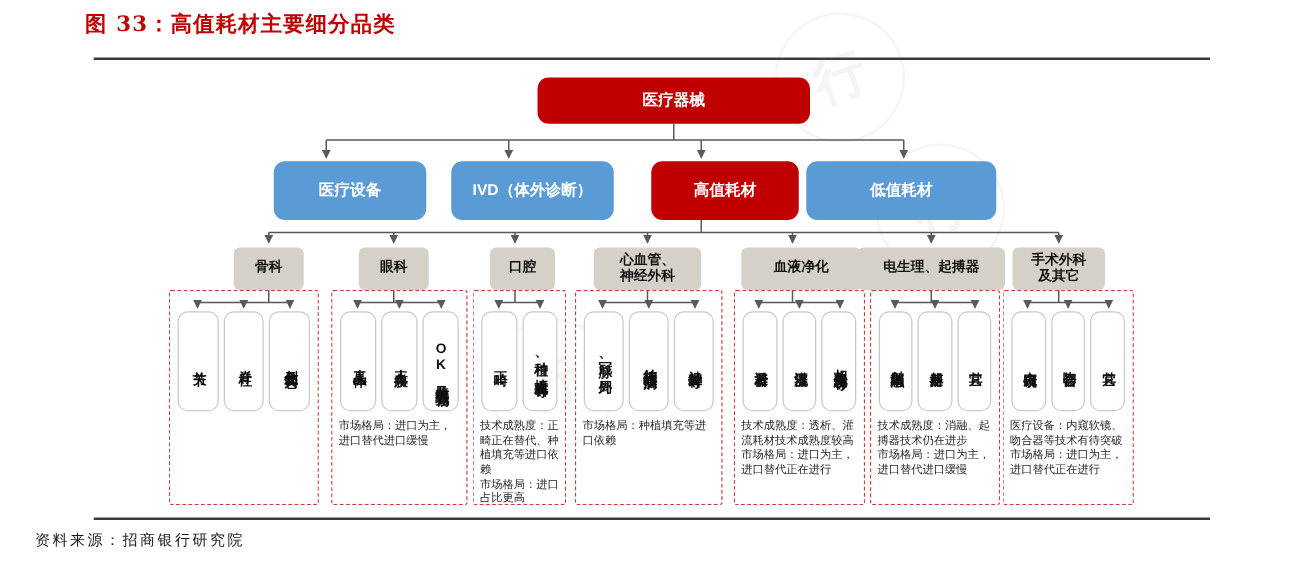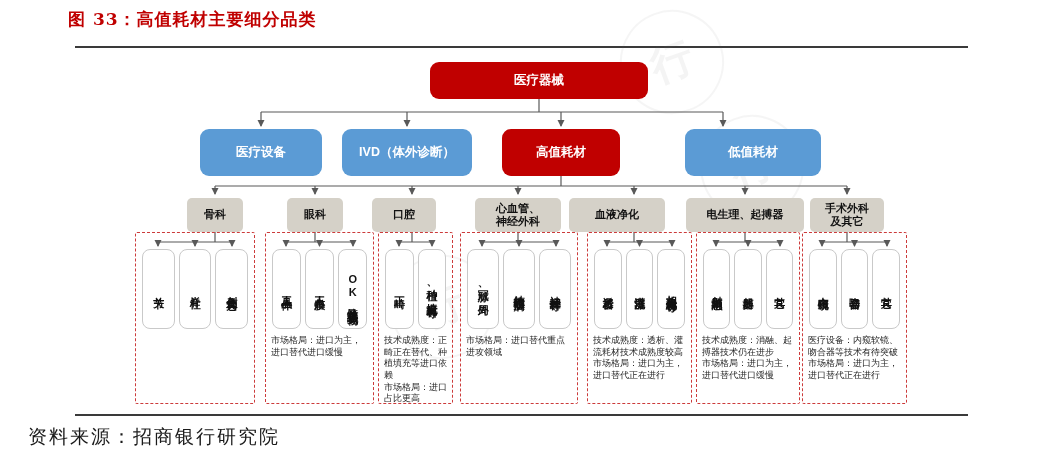--- a/index.html
+++ b/index.html
@@ -3,25 +3,25 @@
 <meta charset="utf-8">
 <style>
   html,body{margin:0;padding:0;background:#fff;}
   .canvas{position:relative;width:1043px;height:457px;background:#fff;overflow:hidden;
           font-family:"Liberation Sans","DejaVu Sans",sans-serif;}
   .fig-title{position:absolute;left:28px;top:8px;font-family:"DejaVu Serif","Liberation Serif",serif;
              font-weight:bold;font-size:17px;color:var(--color-title_red,#c00000);letter-spacing:1px;margin-left:40px;}
   .rule{position:absolute;left:75px;width:893px;height:2px;background:#3a3a3a;}
   .rule-top{top:46px}.rule-bottom{top:414px}
   .source{position:absolute;left:28px;top:424px;font-family:"DejaVu Serif","Liberation Serif",serif;
-          font-size:19px;color:#1a1a1a;letter-spacing:2px;}
+          font-size:12px;color:#1a1a1a;letter-spacing:2px;}
   .node{position:absolute;display:flex;align-items:center;justify-content:center;color:#fff;
         font-weight:bold;font-size:12.5px;border-radius:9px;text-align:center;}
   .lvl1{left:430px;top:62px;width:218px;height:37px;background:var(--color-red,#c00000);}
-  .lvl2{top:129px;height:47px;}
+  .lvl2{top:129px;height:47px;margin-left:19px;}
   .blue{background:var(--color-blue,#5b9bd5);}
   .red{background:var(--color-red,#c00000);}
   .cat{position:absolute;top:198px;height:34px;background:var(--color-category_bg,#d5d1c8);
        color:#111;font-weight:bold;font-size:11px;border-radius:5px;display:flex;align-items:center;
        justify-content:center;text-align:center;line-height:1.2;white-space:pre-line;}
   .group{position:absolute;top:232px;height:172px;border:1.6px dashed var(--color-dashed_border,#cc3b3b);
          border-radius:2px;box-sizing:border-box;}
   .g-items{position:absolute;top:16px;left:6px;right:6px;height:80px;display:flex;gap:4px;}
   .item{flex:1;border:1px solid #c9c9c9;border-radius:8px;background:#fff;display:flex;
         align-items:center;justify-content:center;writing-mode:vertical-rl;text-orientation:upright;
@@ -109,28 +109,28 @@
     <line class="cl" x1="822" y1="242" x2="822" y2="246" marker-end="url(#arr)"></line>
     <line class="cl" x1="854.5" y1="242" x2="854.5" y2="246" marker-end="url(#arr)"></line>
     <line class="cl" x1="887" y1="242" x2="887" y2="246" marker-end="url(#arr)"></line>
   </svg>
 
   <div class="node lvl1">医疗器械</div>
 
   <div class="node lvl2 blue" style="left:200px;width:122px">医疗设备</div>
   <div class="node lvl2 red" style="left:502px;width:118px">高值耗材</div>
   <div class="node lvl2 blue" style="left:342px;width:130px">IVD（体外诊断）</div>
-  <div class="node lvl2 blue" style="left:685px;width:136px">低值耗材</div>
+  <div class="node lvl2 blue" style="left:626px;width:152px">低值耗材</div>
 
   <div class="cat" style="left:187px;width:56px">骨科</div>
   <div class="cat" style="left:287px;width:56px">眼科</div>
-  <div class="cat" style="left:372px;width:64px">口腔</div>
+  <div class="cat" style="left:392px;width:52px">口腔</div>
   <div class="cat" style="left:475px;width:86px">心血管、
 神经外科</div>
-  <div class="cat" style="left:569px;width:96px">血液净化</div>
+  <div class="cat" style="left:593px;width:96px">血液净化</div>
   <div class="cat" style="left:686px;width:118px">电生理、起搏器</div>
   <div class="cat" style="left:810px;width:74px">手术外科
 及其它</div>
 
   <div class="group" style="left:135px;width:120px">
     <div class="g-items">
       <div class="item">关节</div>
       <div class="item">脊柱</div>
       <div class="item">创伤及其它</div>
     </div>
@@ -158,21 +158,21 @@
     </div>
   </div>
 
   <div class="group" style="left:460px;width:118px">
     <div class="g-items">
       <div class="item">冠脉、外周</div>
       <div class="item">结构性心脏病</div>
       <div class="item">神经外科等</div>
     </div>
     <div class="note">
-      <div>市场格局：进口替代重点进攻领域</div>
+      <div>市场格局：种植填充等进口依赖</div>
     </div>
   </div>
 
   <div class="group" style="left:587px;width:105px">
     <div class="g-items">
       <div class="item">透析器</div>
       <div class="item">灌流器</div>
       <div class="item">相关净化耗材等</div>
     </div>
     <div class="note">

